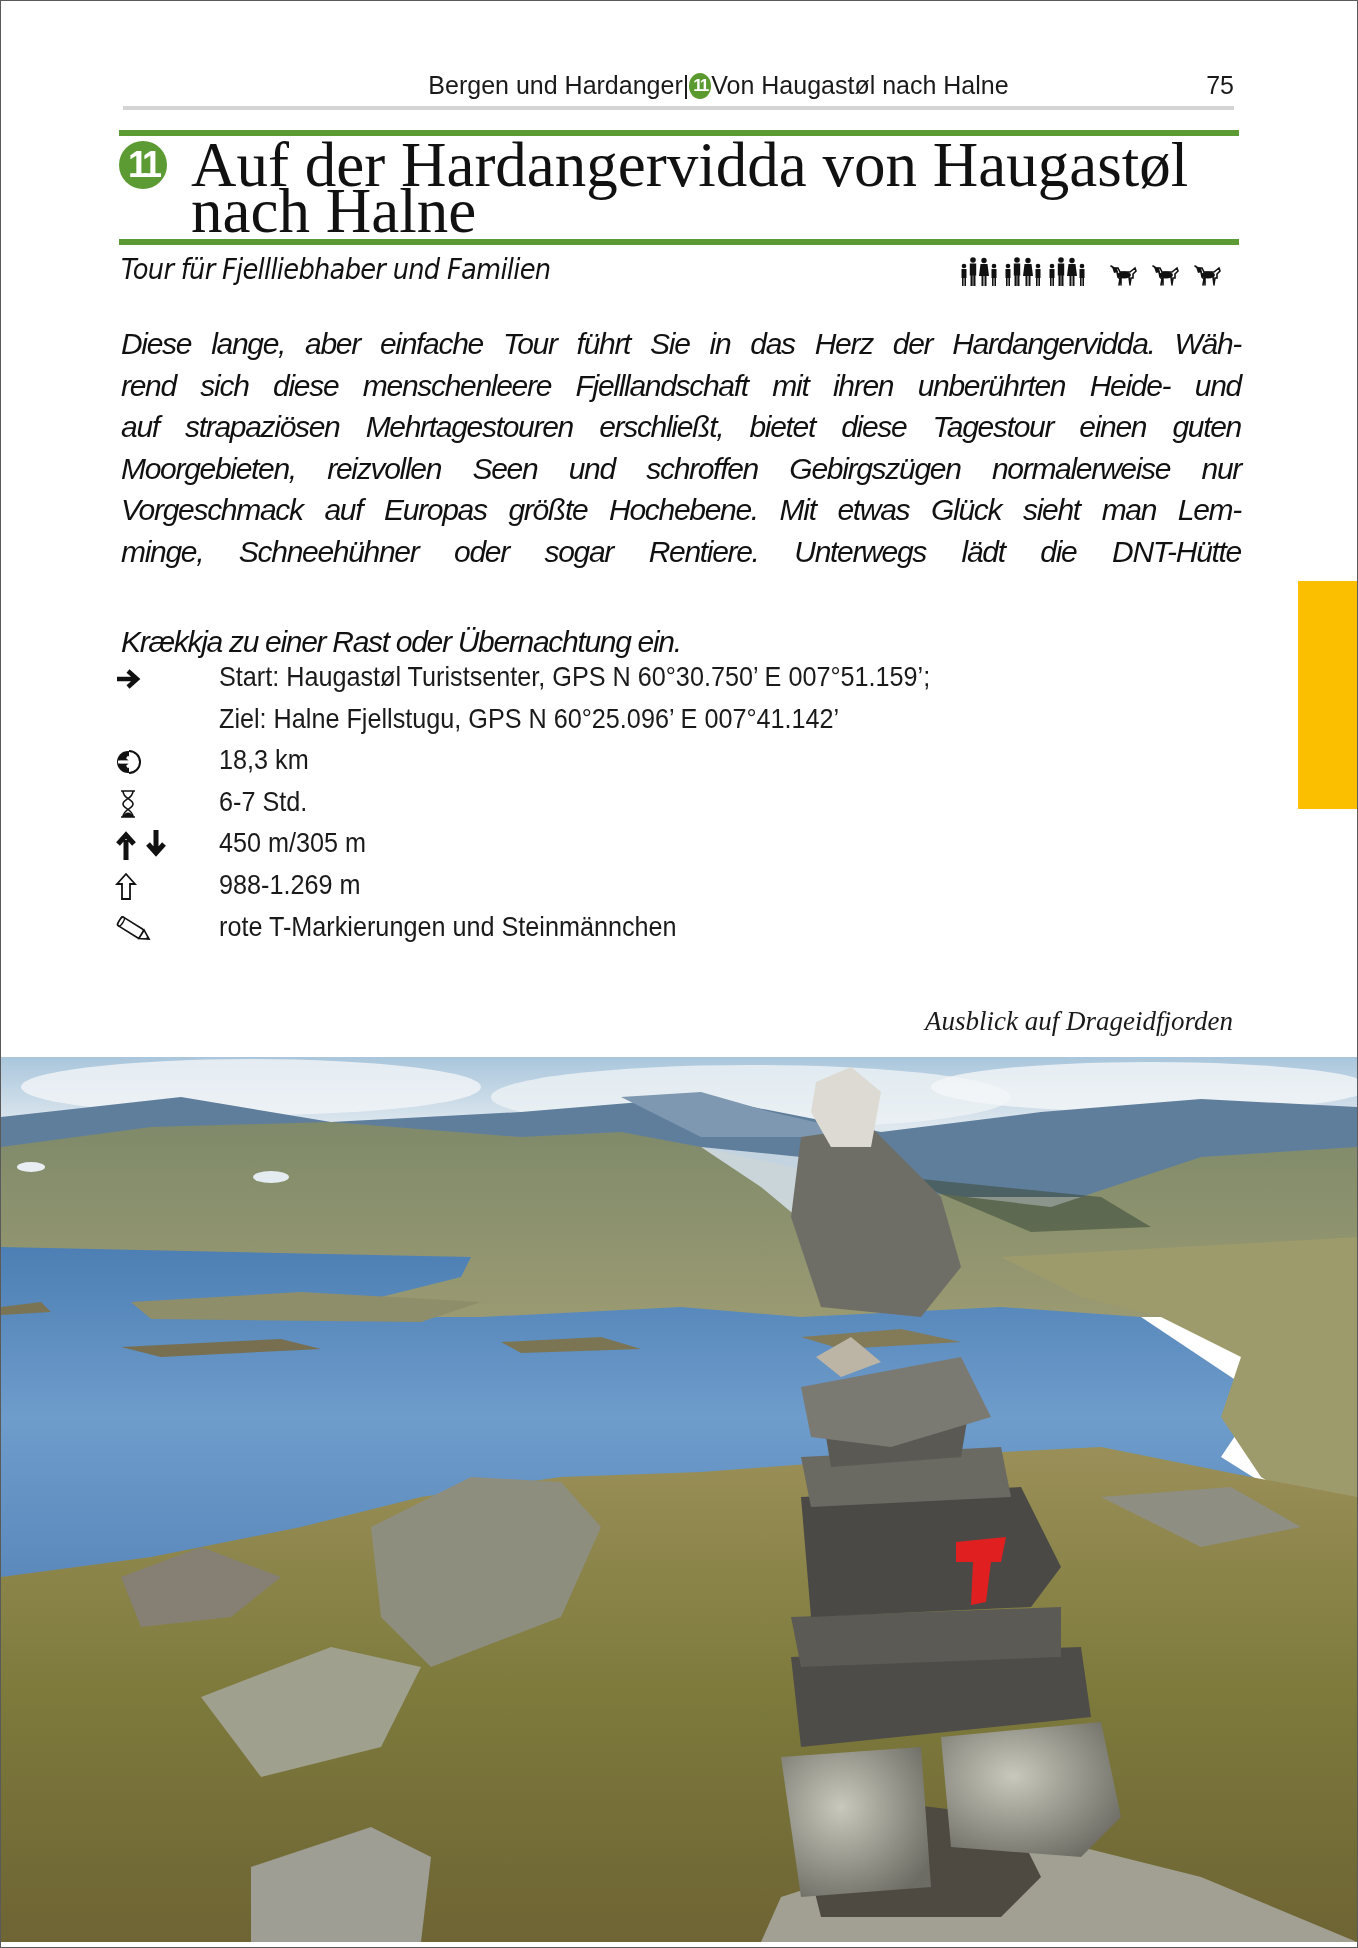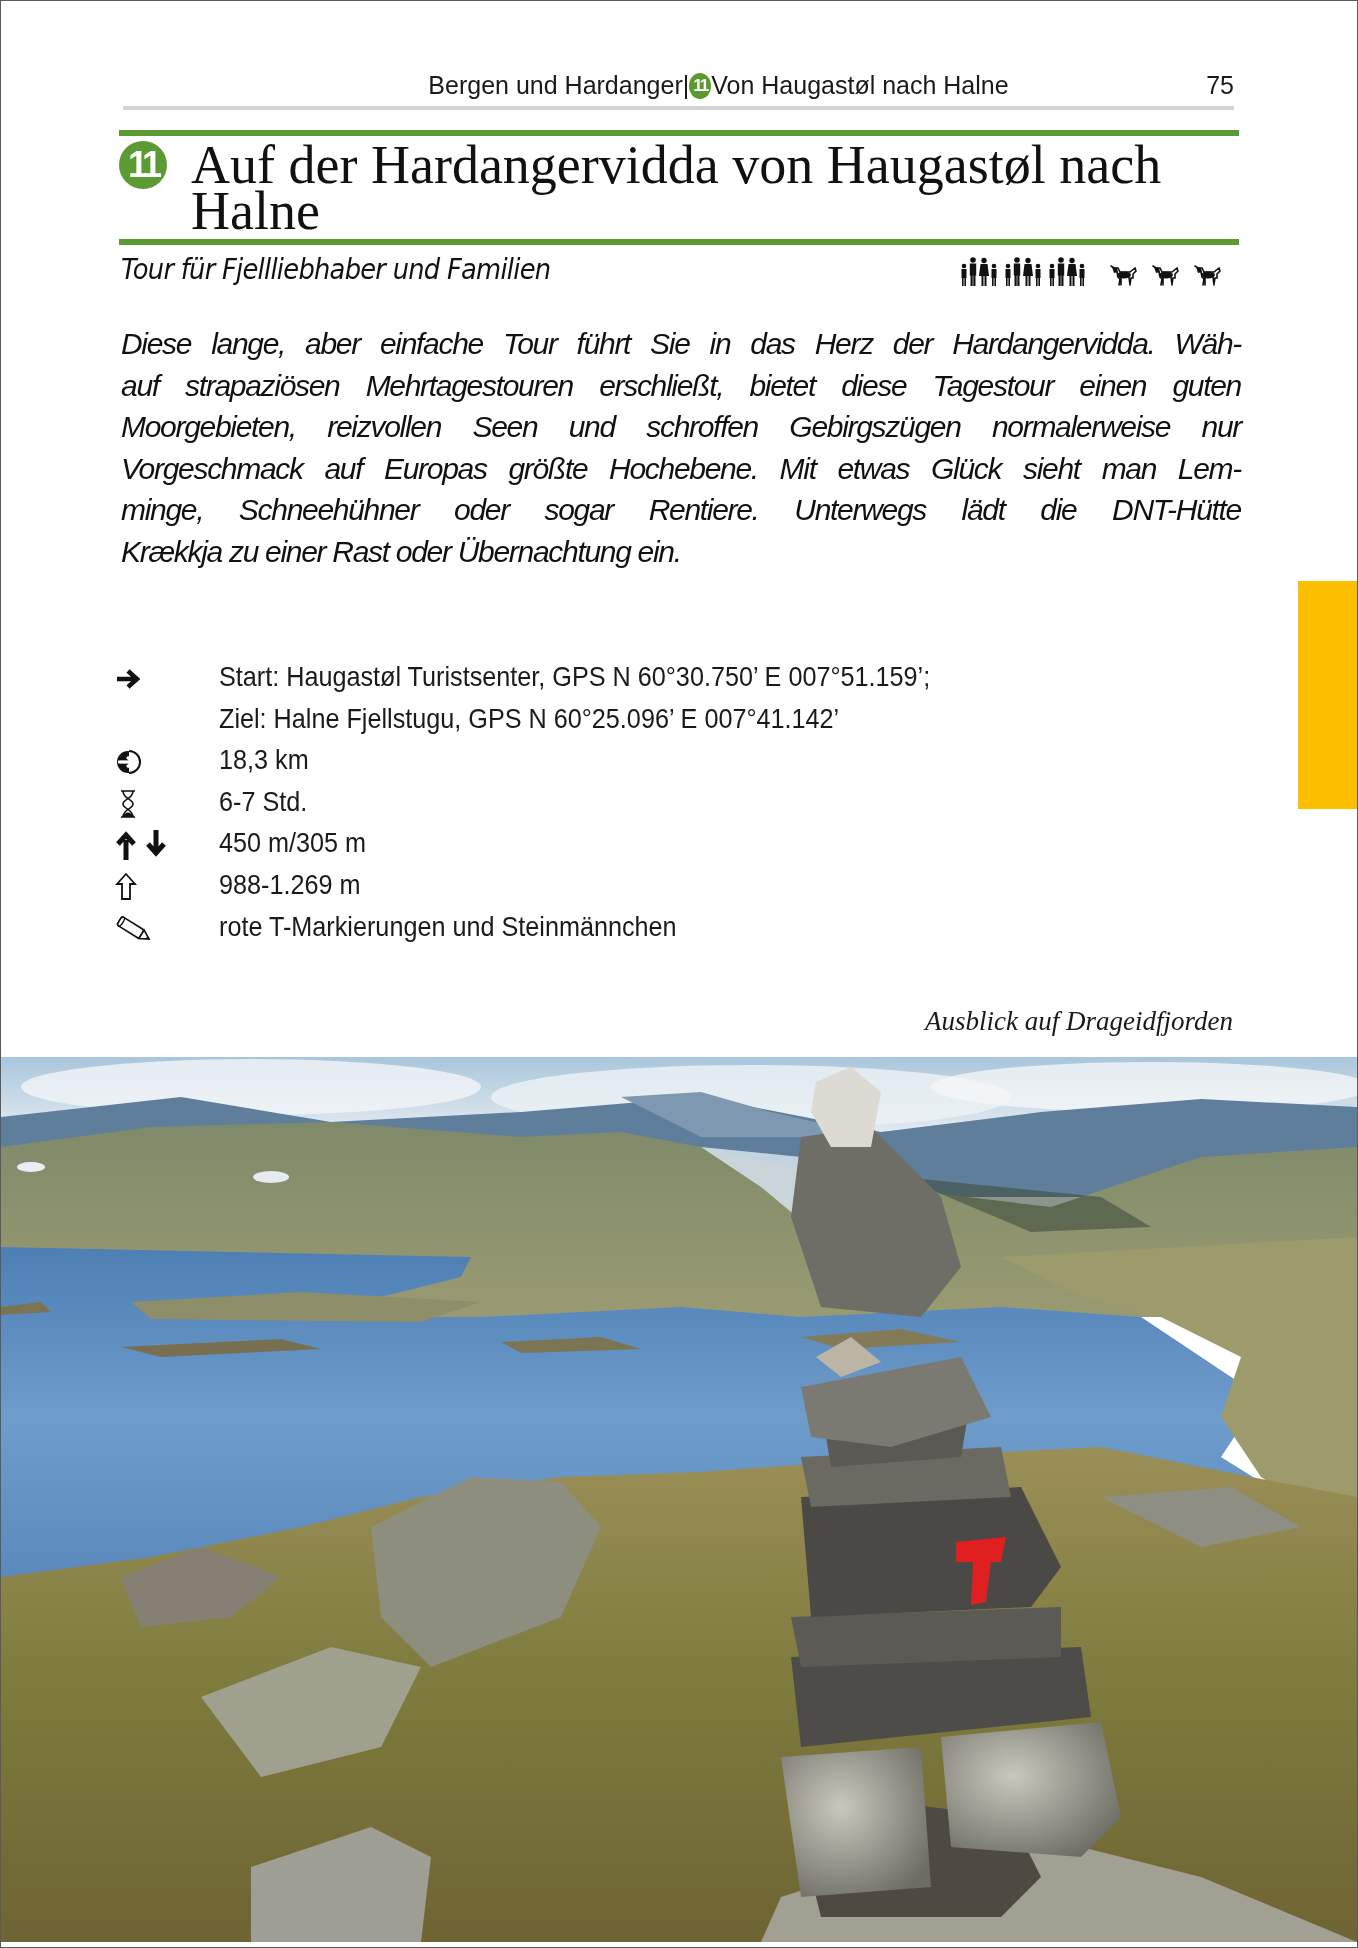--- a/index.html
+++ b/index.html
@@ -27,40 +27,40 @@
     .green-rule { position: absolute; left: 118px; width: 1120px; height: 6px; background: #5c9a33; }
     .green-rule.top { top: 129px; }
     .green-rule.bottom { top: 238px; }
     .badge {
       position: absolute; left: 118px; top: 140px; width: 48px; height: 48px; border-radius: 50%;
       background: #5c9a33; color: #fff; font-family: "Liberation Sans", sans-serif;
       font-weight: bold; font-size: 36px; line-height: 48px; text-align: center; letter-spacing: -4px;
     }
     .title {
       position: absolute; left: 190px; top: 132px; width: 1040px;
-      font-family: "Liberation Serif", serif; font-size: 54px; line-height: 46px; color: #111;
+      font-family: "Liberation Serif", serif; font-size: 63px; line-height: 46px; color: #111;
       margin: 0; font-weight: normal; padding-top: 9px;
     }
     .subtitle {
       position: absolute; left: 120px; top: 252px;
       font-family: "DejaVu Sans", sans-serif; font-style: italic; font-size: 28px; color: #111;
       letter-spacing: -0.8px; transform: scaleX(0.92); transform-origin: left;
     }
     .suit-icons {
       position: absolute; left: 958px; top: 256px; display: flex; gap: 6px; align-items: flex-end;
     }
     .suit-icons .grp { display: flex; gap: 4px; }
     .suit-icons .grp.dogs { margin-left: 16px; gap: 12px; }
     .body-text {
       position: absolute; left: 120px; top: 322px; width: 1120px;
       font-family: Liberation Sans, sans-serif; font-style: italic; font-size: 30px; line-height: 41.6px;
       color: #111; text-align: justify; letter-spacing: -1.3px; margin: 0;
     }
     .body-text span { display: block; text-align: justify; text-align-last: justify; white-space: nowrap; }
-    .body-text span.last { text-align-last: left; }
+    .body-text span.last { text-align-last: left; margin-top: 48px; }
     .info-list { position: absolute; left: 114px; top: 657px; width: 1000px; }
     .info-row { position: relative; height: 41.6px; display: flex; align-items: center; }
     .info-row .ico { position: absolute; left: 0; top: 6px; width: 80px; height: 30px; }
     .info-row .txt {
       position: absolute; left: 104px; top: 3px;
       font-family: "Liberation Sans", sans-serif; font-size: 28px; color: #1a1a1a;
       transform: scaleX(0.9); transform-origin: left; white-space: nowrap;
     }
     .caption {
       position: absolute; right: 124px; top: 1005px;
@@ -176,20 +176,21 @@
         <path d="M2 3l3 2 4 0 2 4h10l5-4 1 3-3 3v4l-2 0-1 6M8 9l1 5 2 2-1 6M12 14l0 8M20 14l1 8" fill="none"></path>
         <ellipse cx="15" cy="12" rx="7" ry="3.5" stroke="none"></ellipse>
             <path d="M3 4l5 1 1 4-4 1z" stroke="none"></path>
       </g>
         </svg>
     </div>
   </div>
 
   <p class="body-text">
     <span>Diese lange, aber einfache Tour führt Sie in das Herz der Hardangervidda. Wäh-</span>
+    <span>rend sich diese menschenleere Fjelllandschaft mit ihren unberührten Heide- und</span>
     <span>auf strapaziösen Mehrtagestouren erschließt, bietet diese Tagestour einen guten</span>
     <span>Moorgebieten, reizvollen Seen und schroffen Gebirgszügen normalerweise nur</span>
     <span>Vorgeschmack auf Europas größte Hochebene. Mit etwas Glück sieht man Lem-</span>
     <span>minge, Schneehühner oder sogar Rentiere. Unterwegs lädt die DNT-Hütte</span>
     <span class="last">Krækkja zu einer Rast oder Übernachtung ein.</span>
   </p>
 
   <div class="info-list">
     <div class="info-row">
       <svg class="ico" viewBox="0 0 80 30">

